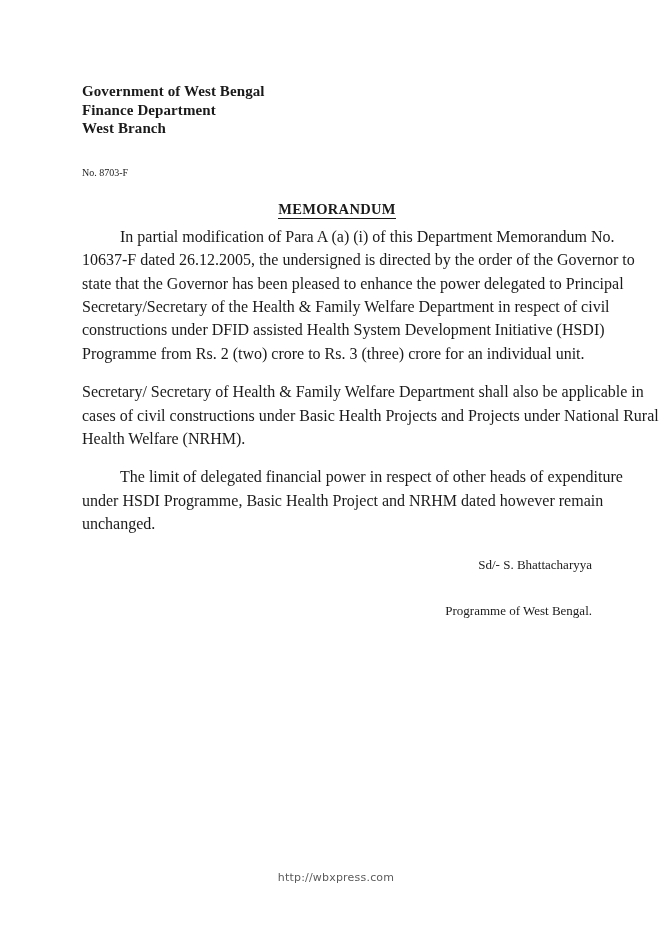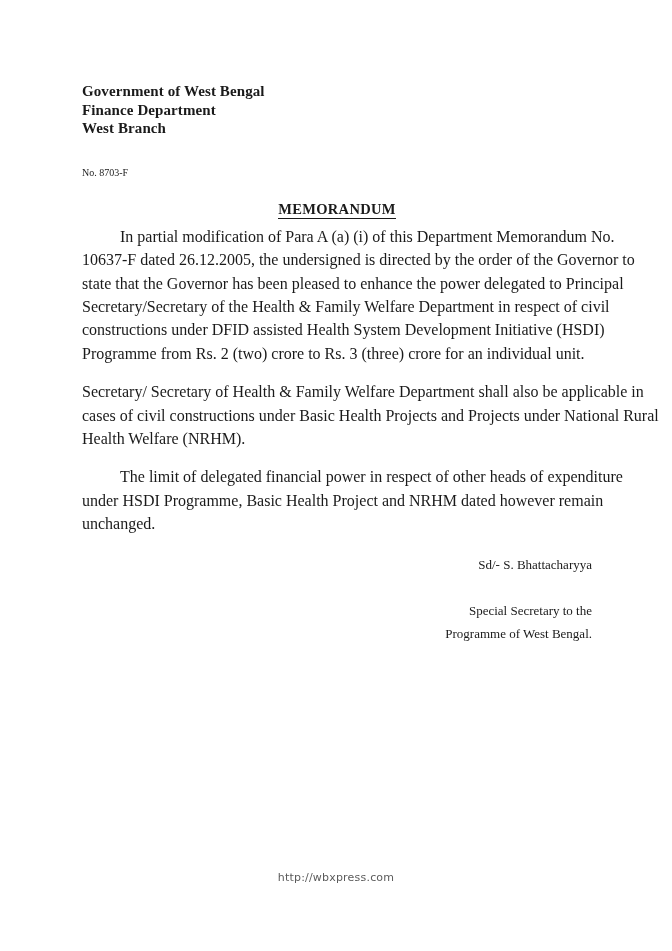--- a/index.html
+++ b/index.html
@@ -149,21 +149,20 @@
         <span class="ln indent">The limit of delegated financial power in respect of other heads of expenditure</span>
         <span class="ln">under HSDI Programme, Basic Health Project and NRHM dated however remain</span>
         <span class="ln">unchanged.</span>
       </p>
 
     </div>
 
     <div class="sign-block">
       <span class="sign-name">Sd/- S. Bhattacharyya</span>
       <span class="designation">
-        <span class="ln">Special Secretary to the</span>
         <span class="ln">Programme of West Bengal.</span>
       </span>
     </div>
 
   </div>
 
   <div class="footer">
     <span>http://wbxpress.com</span>
   </div>
 </div>

